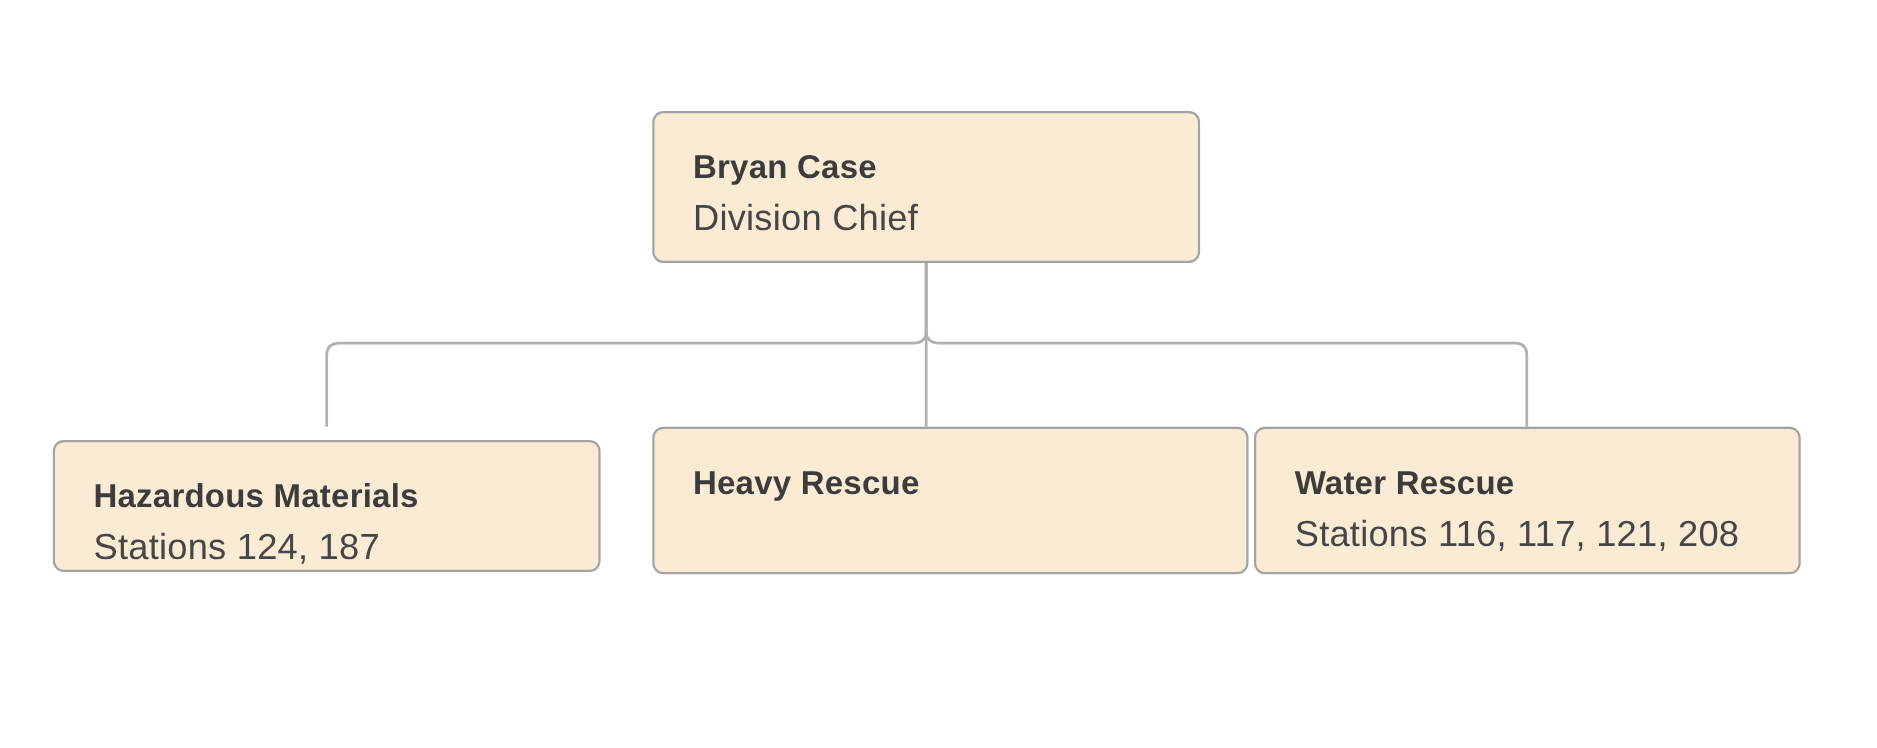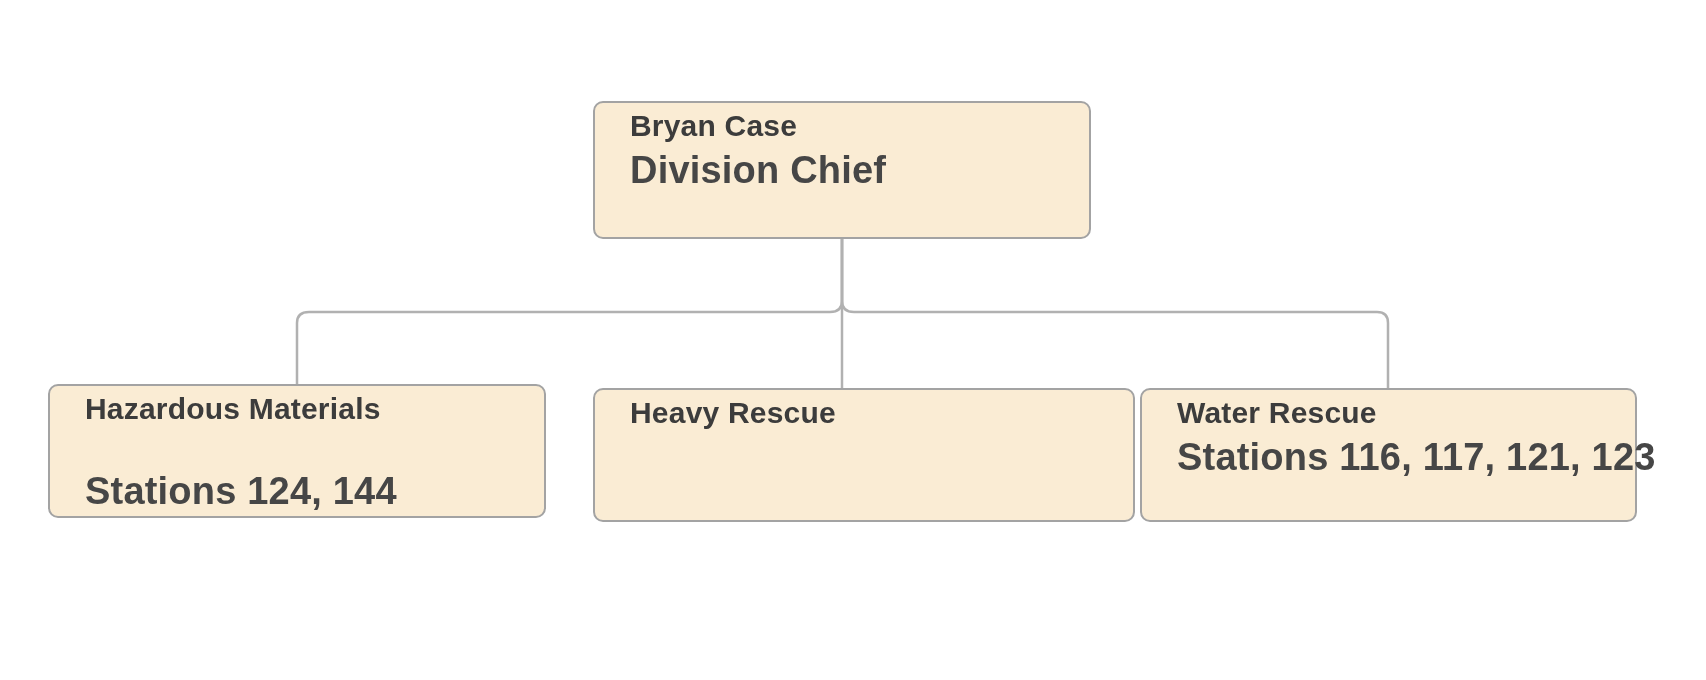--- a/index.html
+++ b/index.html
@@ -31,43 +31,43 @@
   .connectors path {
     fill: none;
     stroke: var(--connector);
     stroke-width: 2.5;
   }
   .node {
     position: absolute;
     background: var(--node-fill);
     border: 2.5px solid var(--node-border);
     border-radius: 10px;
-    padding: 0 30px 16px 35px;
+    padding: 27px 30px 16px 35px;
     display: flex;
     flex-direction: column;
     justify-content: flex-start;
   }
   .node .name {
     font-size: 30px;
     font-weight: 700;
     line-height: 45px;
     color: var(--name-text);
     letter-spacing: 0.2px;
     white-space: nowrap;
   }
   .node .sub {
-    font-size: 38px;
-    font-weight: 700;
+    font-size: 33px;
+    font-weight: 400;
     line-height: 45px;
     color: var(--sub-text);
     letter-spacing: 0.2px;
     white-space: nowrap;
   }
   .node-root  { left: 593px;  top: 101px; width: 498px; height: 138px; }
-  .node-c1    { left: 48px;   top: 384px; width: 498px; height: 134px; gap: 38px; }
+  .node-c1    { left: 48px;   top: 400px; width: 498px; height: 120px; }
   .node-c2    { left: 593px;  top: 388px; width: 542px; height: 134px; }
   .node-c3    { left: 1140px; top: 388px; width: 497px; height: 134px; }
 </style>
 </head>
 <body>
 
 <div class="canvas">
 
   <svg class="connectors" viewBox="0 0 1706 680" aria-hidden="true">
     <path d="M842,239 L842,301 Q842,312 830,312 L309,312 Q297,312 297,323 L297,388"></path>
@@ -75,25 +75,25 @@
     <path d="M842,239 L842,388"></path>
   </svg>
 
   <div class="node node-root">
     <div class="name">Bryan Case</div>
     <div class="sub">Division Chief</div>
   </div>
 
   <div class="node node-c1">
     <div class="name">Hazardous Materials</div>
-    <div class="sub">Stations 124, 144</div>
+    <div class="sub">Stations 124, 187</div>
   </div>
 
   <div class="node node-c2">
     <div class="name">Heavy Rescue</div>
   </div>
 
   <div class="node node-c3">
     <div class="name">Water Rescue</div>
-    <div class="sub">Stations 116, 117, 121, 123</div>
+    <div class="sub">Stations 116, 117, 121, 208</div>
   </div>
 
 </div>
 
 </body></html>

